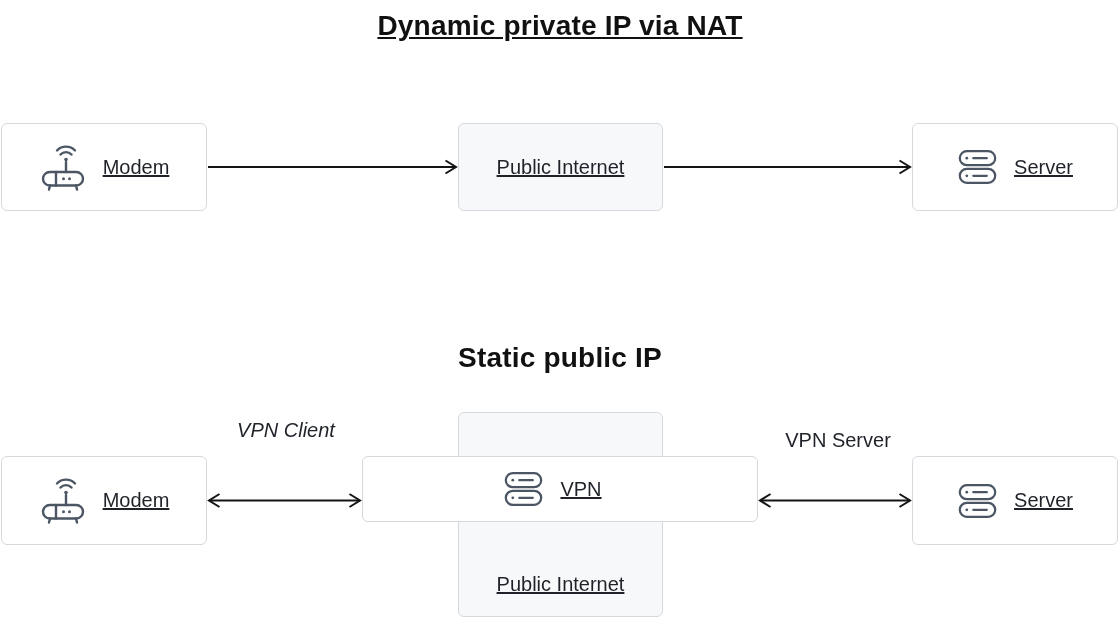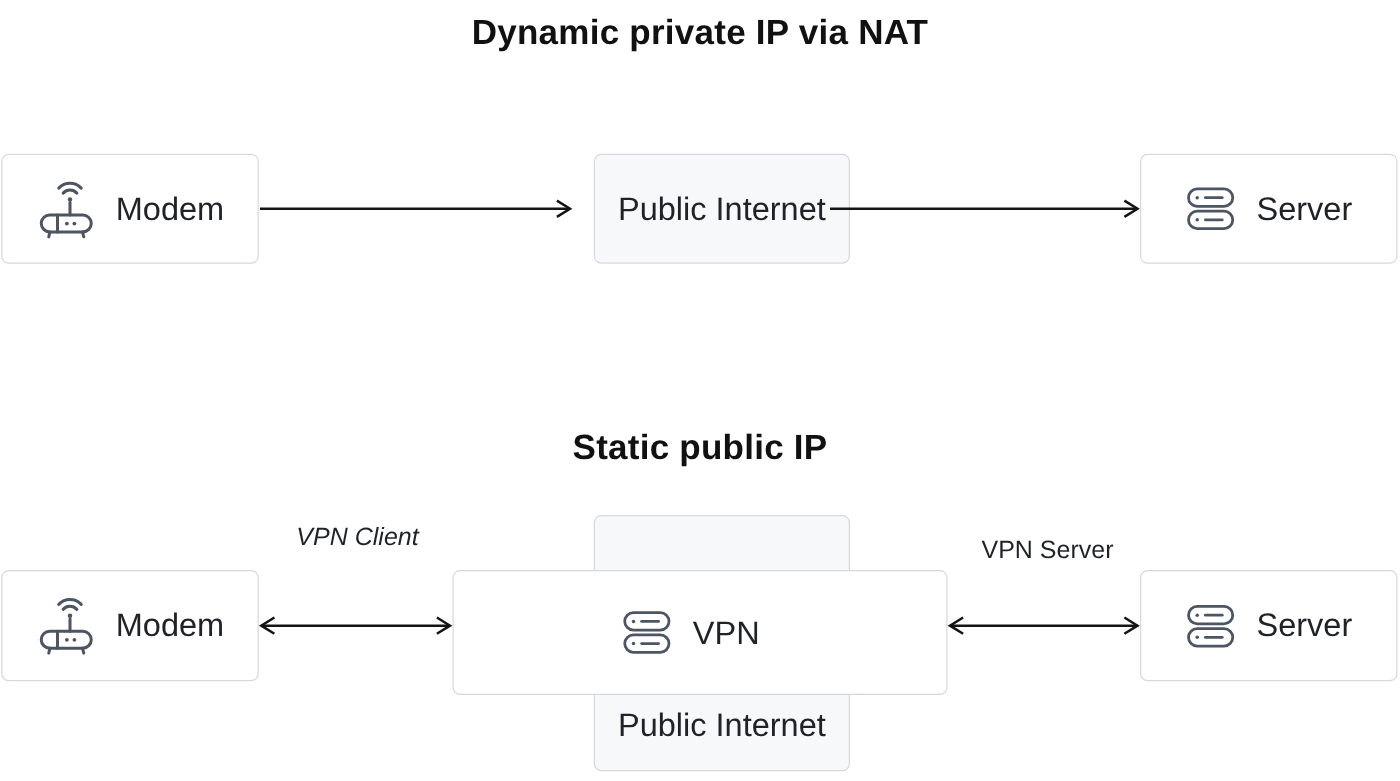--- a/index.html
+++ b/index.html
@@ -11,36 +11,36 @@
     --title:#111111;
     --node-bg:#ffffff;
   }
   *{box-sizing:border-box;margin:0;padding:0;}
   html,body{background:#ffffff;}
   body{font-family:"Liberation Sans",sans-serif;}
   .canvas{position:relative;width:1120px;height:625px;background:#ffffff;overflow:hidden;}
 
   .title{position:absolute;left:0;width:1120px;text-align:center;
          font-size:28px;font-weight:700;color:var(--title);letter-spacing:.2px;}
-  .title.t1{top:10px;}
+  .title.t1{top:10px;text-decoration:underline;}
   .title.t2{top:342px;}
 
   .node{position:absolute;display:flex;align-items:center;justify-content:center;
         background:var(--node-bg);border:1px solid var(--node-border);border-radius:6px;
-        font-size:26px;color:var(--text);}
+        font-size:20px;color:var(--text);text-decoration:underline;}
   .node .inner{display:flex;align-items:center;gap:16px;}
-  .node.tint{background:var(--tint-bg);margin-left:17px;}
+  .node.tint{background:var(--tint-bg);}
 
   .modem1{left:1px;top:123px;width:206px;height:88px;}
   .internet1{left:458px;top:123px;width:205px;height:88px;}
   .server1{left:912px;top:123px;width:206px;height:88px;}
 
   .internet2{left:458px;top:412px;width:205px;height:205px;
              align-items:flex-end;justify-content:center;padding-bottom:20px;}
-  .vpn{left:362px;top:456px;width:396px;height:100px;padding-left:41px;}
+  .vpn{left:362px;top:456px;width:396px;height:66px;padding-left:41px;}
   .vpn .inner{transform:translateX(-28px);}
   .modem2{left:1px;top:456px;width:206px;height:89px;}
   .server2{left:912px;top:456px;width:206px;height:89px;}
 
   .edge-label{position:absolute;width:220px;text-align:center;font-size:20px;color:var(--text);}
   .edge-label.left{left:176px;top:419px;font-style:italic;}
   .edge-label.right{left:728px;top:429px;}
 
   .arrow-layer{position:absolute;left:0;top:0;width:1120px;height:625px;pointer-events:none;}
   .arrow-layer *{stroke:var(--arrow);stroke-width:2;fill:none;}

